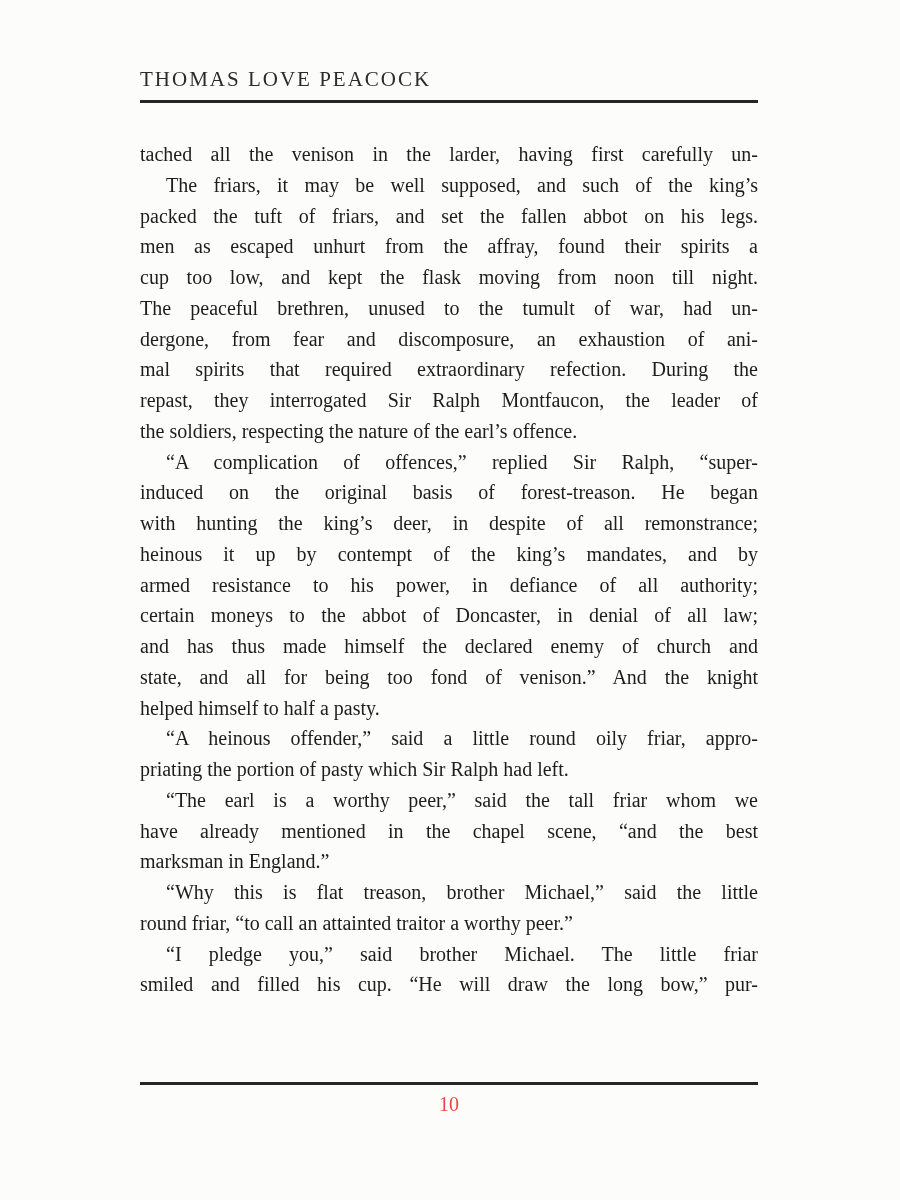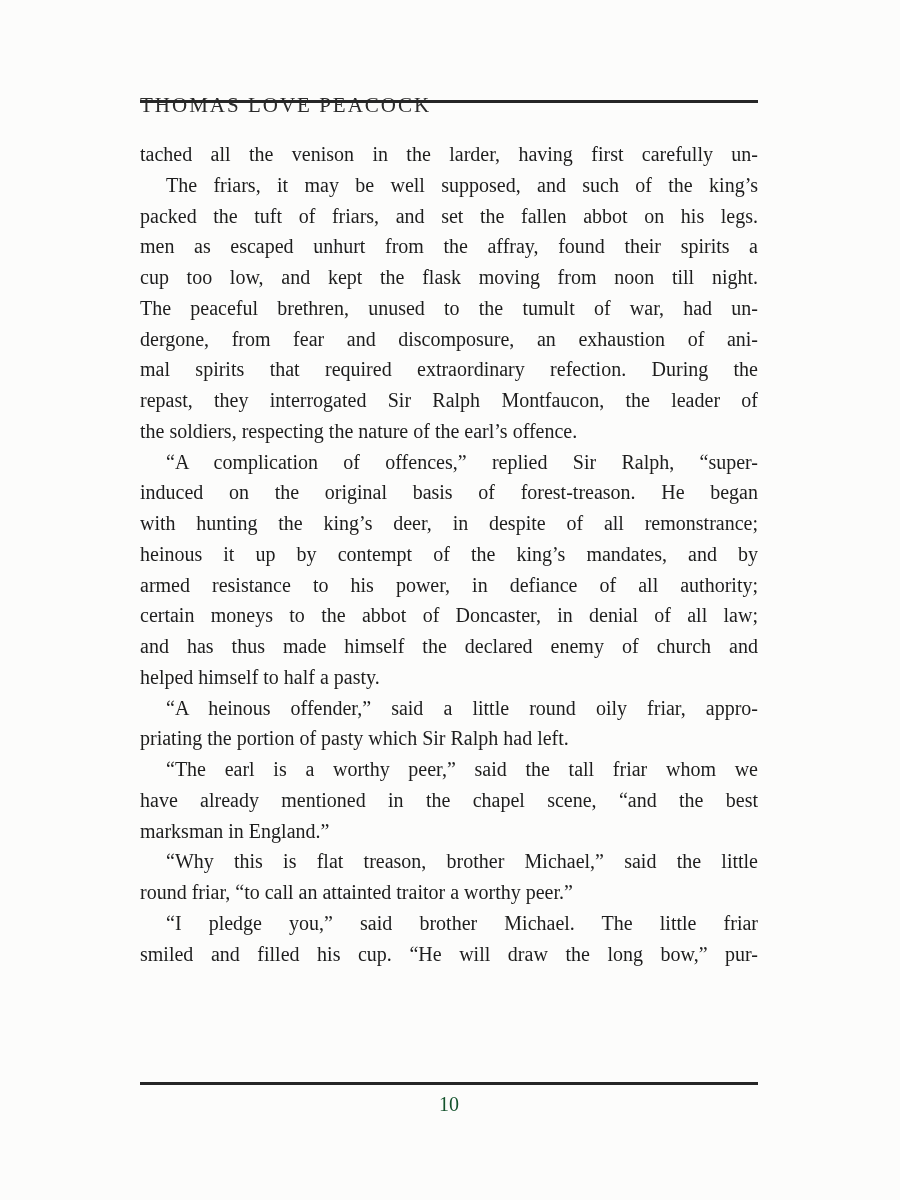--- a/index.html
+++ b/index.html
@@ -21,21 +21,20 @@
   }
   .running-head {
     position: absolute;
     left: 140px;
     top: 67px;
     width: 618px;
     font-size: 21px;
     letter-spacing: 2px;
     color: #2b2b2b;
     white-space: nowrap;
-    margin-top: 26px;
   }
   .head-rule {
     position: absolute;
     left: 140px;
     top: 100px;
     width: 618px;
     height: 3px;
     background: #262626;
   }
   .body-text {
@@ -67,21 +66,21 @@
     height: 2.5px;
     background: #262626;
   }
   .page-number {
     position: absolute;
     left: 140px;
     top: 1093px;
     width: 618px;
     text-align: center;
     font-size: 20px;
-    color: #14532d;
+    color: #ef4444;
   }
 </style>
 </head>
 <body>
 
 <div class="page">
 
   <div class="running-head">THOMAS LOVE PEACOCK</div>
 
   <div class="head-rule"></div>
@@ -97,20 +96,21 @@
       <div class="text-line">mal spirits that required extraordinary refection. During the</div>
       <div class="text-line">repast, they interrogated Sir Ralph Montfaucon, the leader of</div>
       <div class="text-line last-left">the soldiers, respecting the nature of the earl’s offence.</div>
       <div class="text-line indented">“A complication of offences,” replied Sir Ralph, “super-</div>
       <div class="text-line">induced on the original basis of forest-treason. He began</div>
       <div class="text-line">with hunting the king’s deer, in despite of all remonstrance;</div>
       <div class="text-line">heinous it up by contempt of the king’s mandates, and by</div>
       <div class="text-line">armed resistance to his power, in defiance of all authority;</div>
       <div class="text-line">certain moneys to the abbot of Doncaster, in denial of all law;</div>
       <div class="text-line">and has thus made himself the declared enemy of church and</div>
+      <div class="text-line">state, and all for being too fond of venison.” And the knight</div>
       <div class="text-line last-left">helped himself to half a pasty.</div>
       <div class="text-line indented">“A heinous offender,” said a little round oily friar, appro-</div>
       <div class="text-line last-left">priating the portion of pasty which Sir Ralph had left.</div>
       <div class="text-line indented">“The earl is a worthy peer,” said the tall friar whom we</div>
       <div class="text-line">have already mentioned in the chapel scene, “and the best</div>
       <div class="text-line last-left">marksman in England.”</div>
       <div class="text-line indented">“Why this is flat treason, brother Michael,” said the little</div>
       <div class="text-line last-left">round friar, “to call an attainted traitor a worthy peer.”</div>
       <div class="text-line indented">“I pledge you,” said brother Michael. The little friar</div>
       <div class="text-line">smiled and filled his cup. “He will draw the long bow,” pur-</div>

